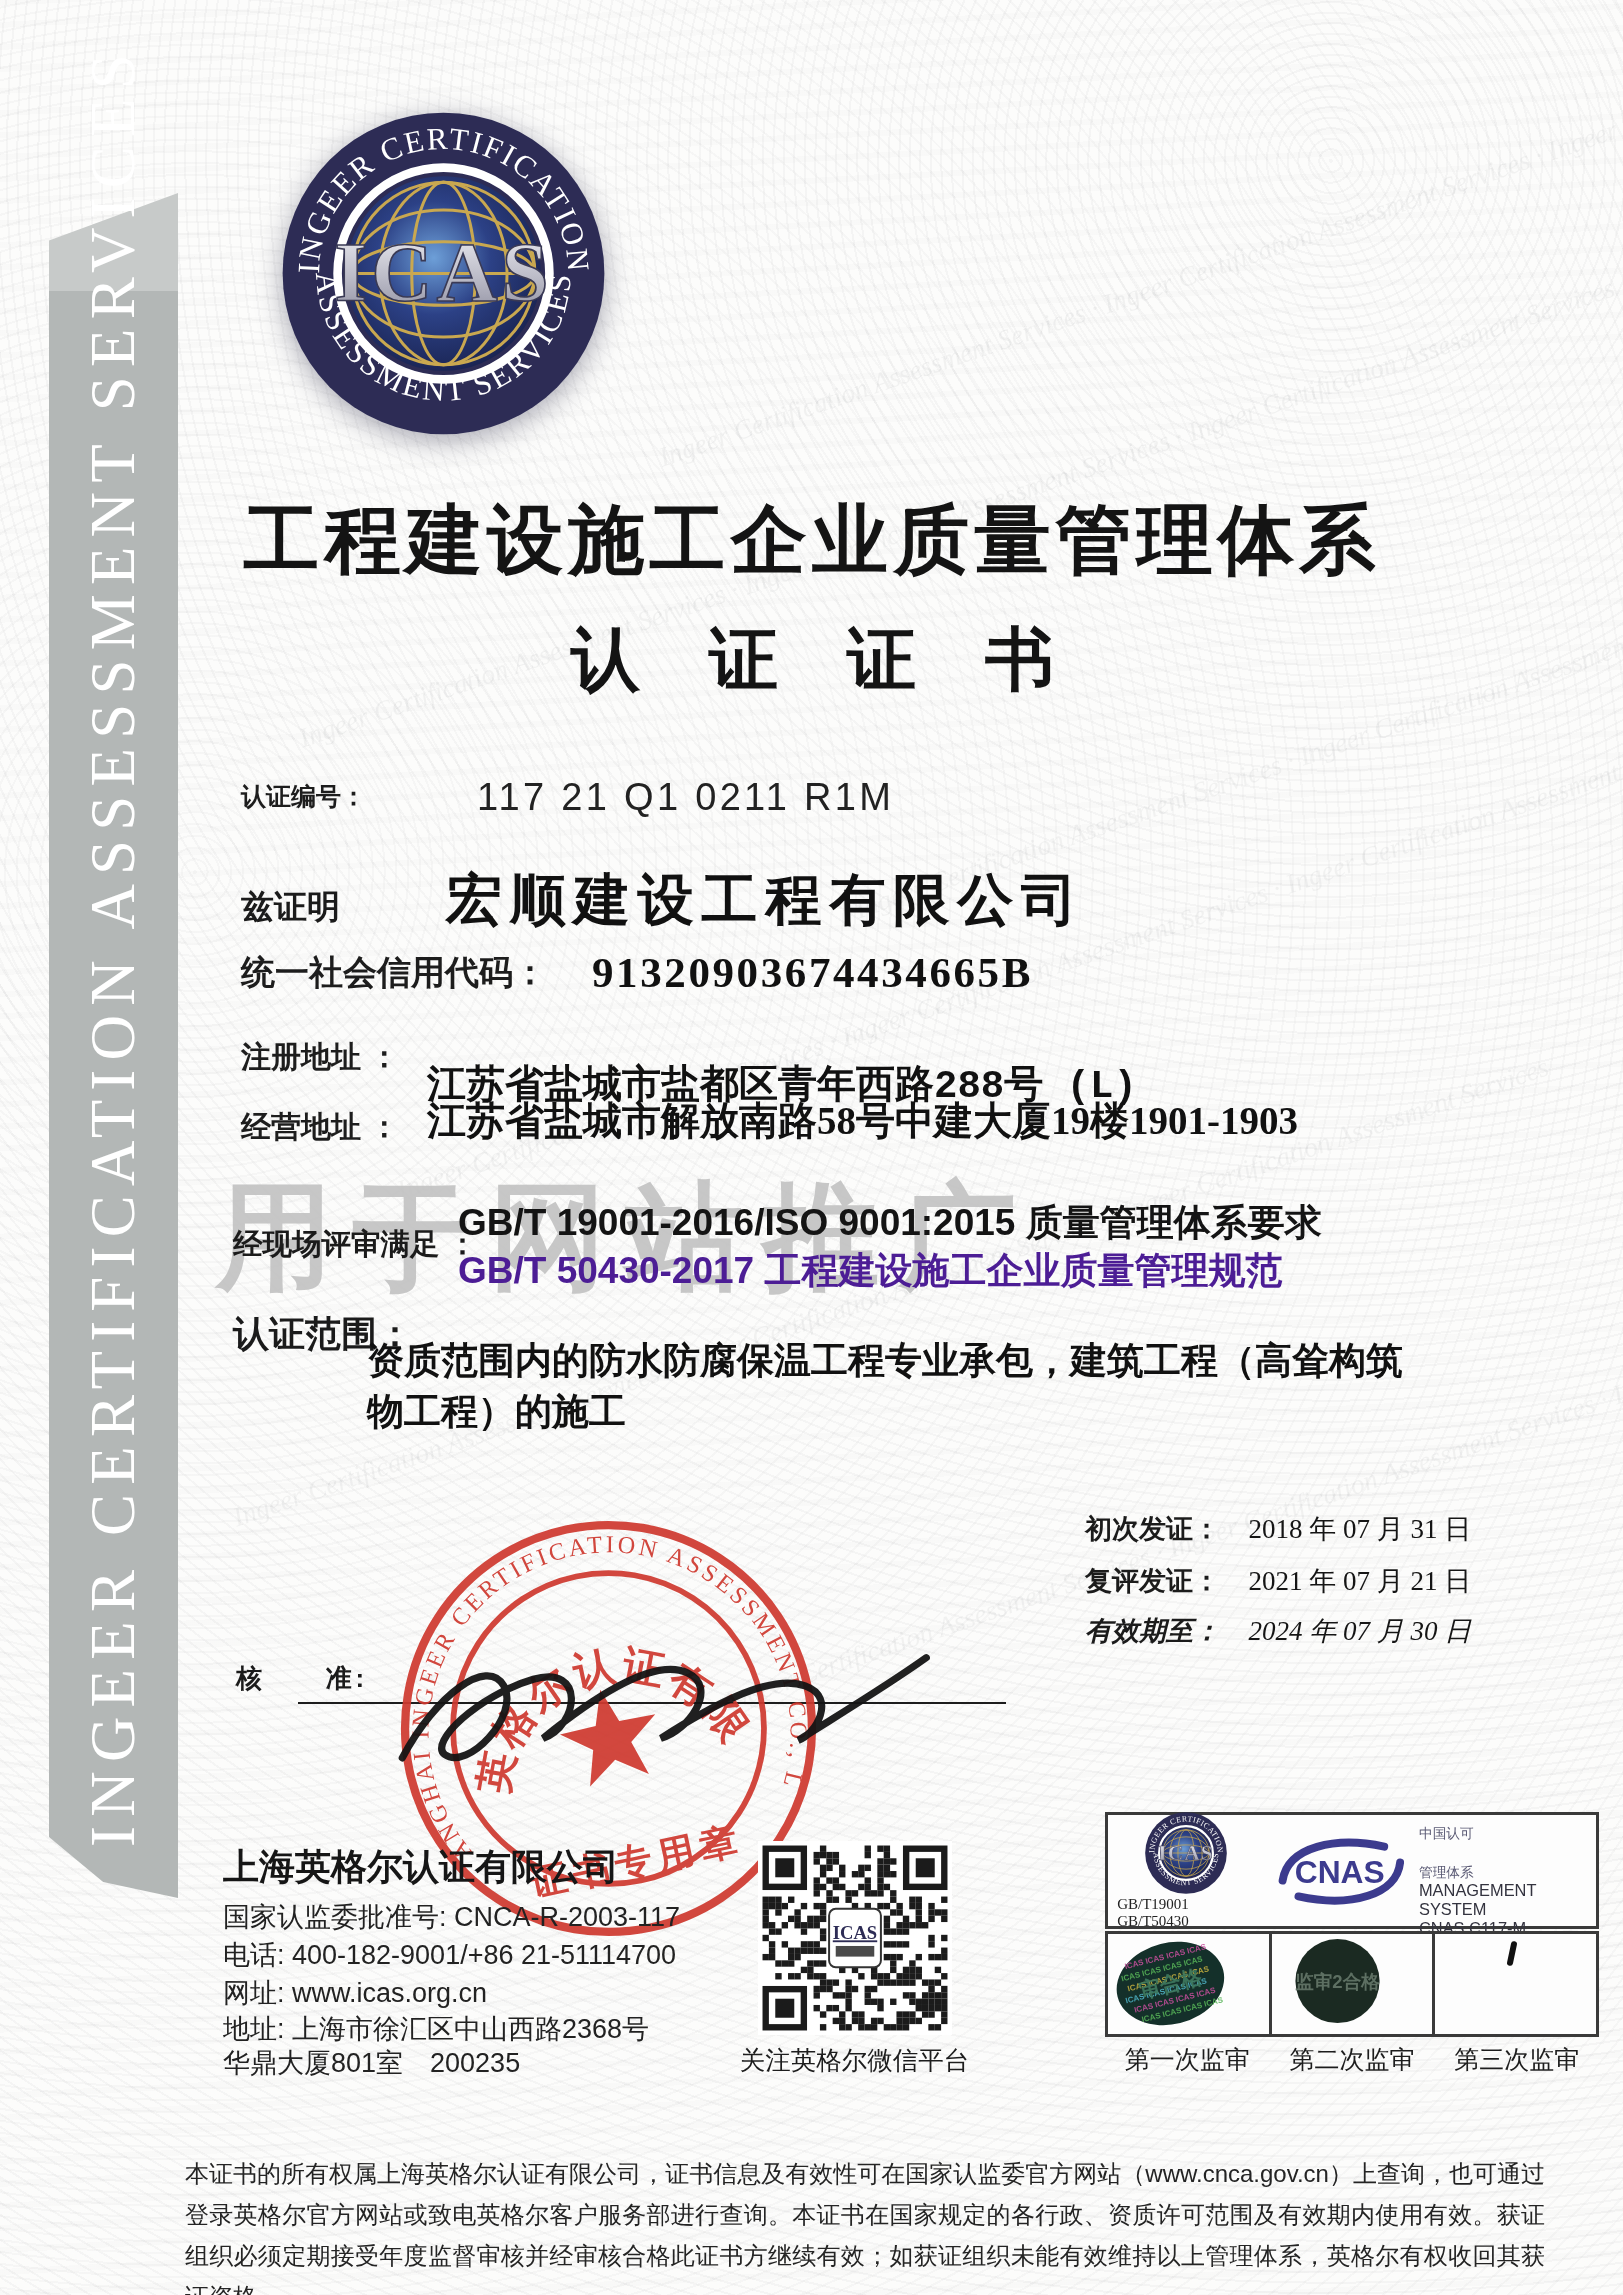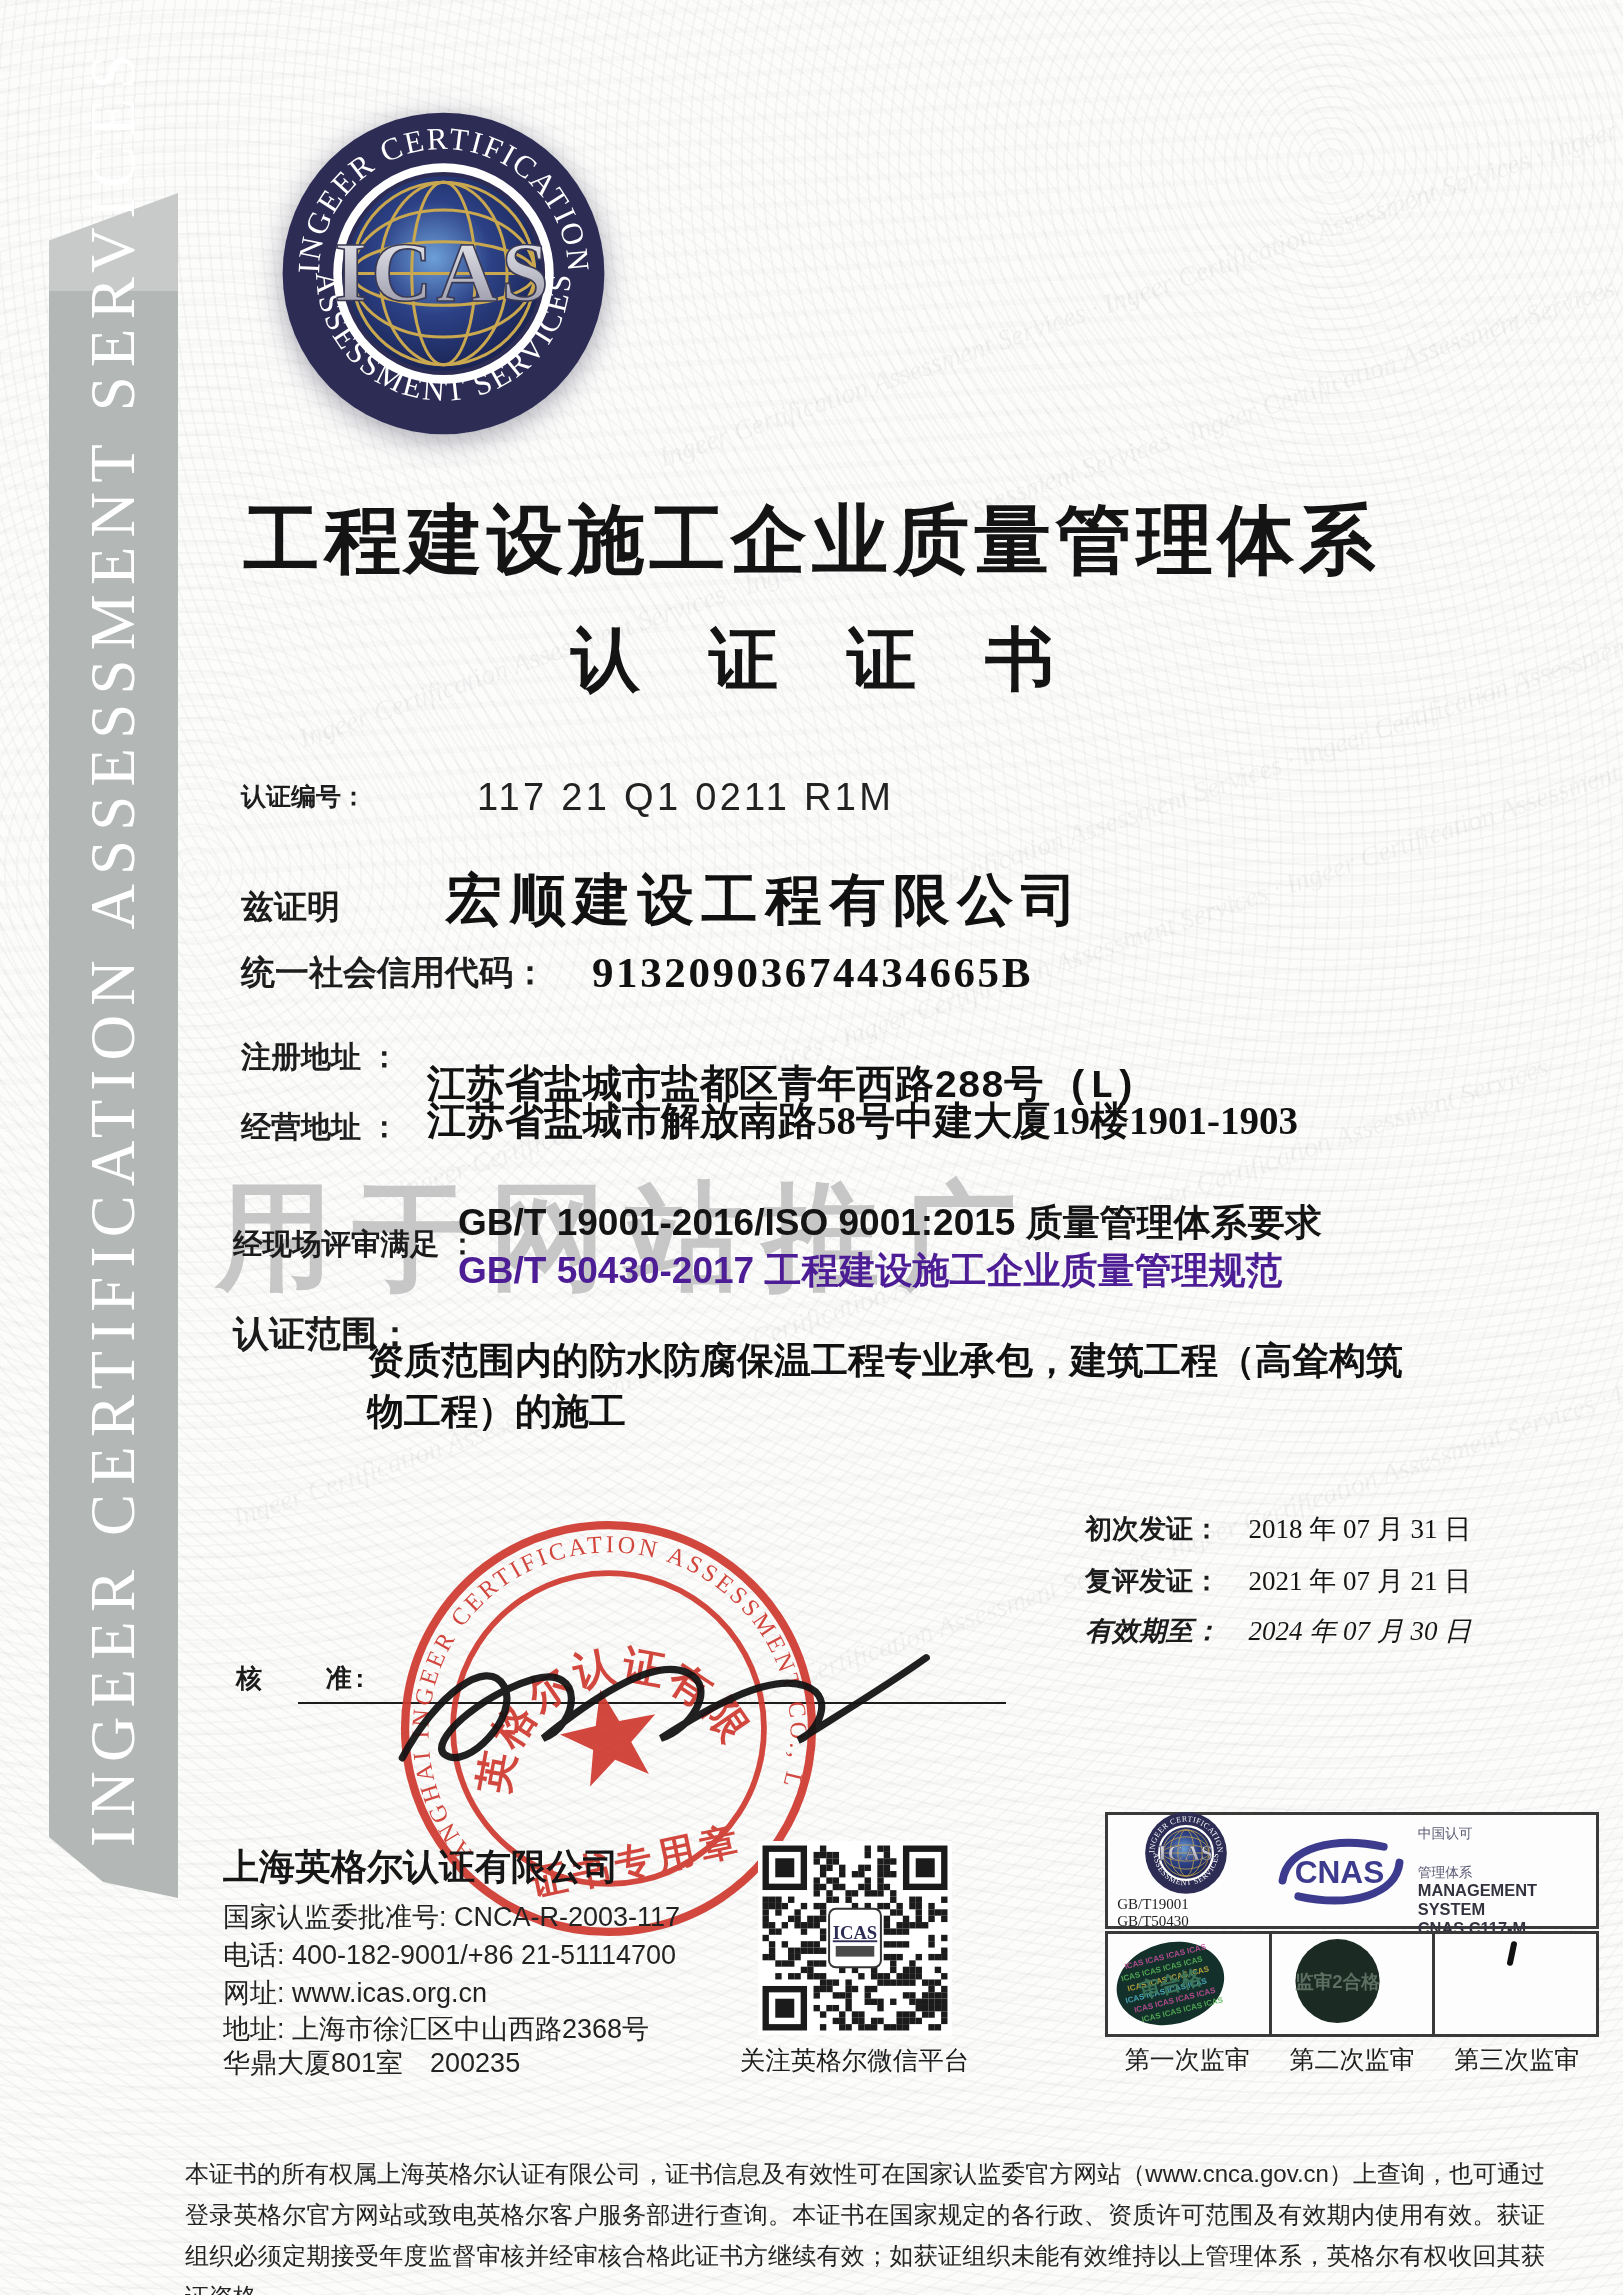--- a/index.html
+++ b/index.html
@@ -97,21 +97,21 @@
   .qr-caption{position:absolute;left:733px;top:2043px;width:243px;text-align:center;font-size:25.5px;color:#1d1d1d;}
 
   .marks-box{position:absolute;left:1105px;top:1812px;width:494px;height:117px;
     border:3.3px solid #3a3a3a;background:#fdfdfd;display:flex;align-items:center;box-sizing:border-box;}
   .icas-col{display:flex;flex-direction:column;align-items:center;margin-left:9.2px;}
   .icas-caption{font-family:"Liberation Serif","DejaVu Serif",serif;font-size:15px;color:#222;margin-top:1.3px;}
   .cnas-wrap{display:flex;align-items:center;margin-left:17px;}
   .cnas-logo{width:147px;height:82px;}
   .cnas-text{margin-left:9.2px;line-height:1.15;}
   .cnas-cn{font-size:13.7px;color:#5a5a74;margin-top:23px;}
-  .cnas-en{font-size:16.4px;color:#33333f;font-weight:700;}
+  .cnas-en{font-size:16.4px;color:#33333f;font-weight:400;}
 
   .surv-row{position:absolute;left:1105px;top:1931px;width:494px;height:106px;
     border:3.3px solid #3a3a3a;background:#fdfdfd;display:flex;box-sizing:border-box;}
   .surv-cell{flex:1;position:relative;border-right:3.3px solid #3a3a3a;}
   .surv-cell:last-child{border-right:none;}
   .surv-labels{position:absolute;left:1105px;top:2043px;width:494px;display:flex;}
   .surv-labels span{flex:1;text-align:center;font-size:25px;color:#1d1d1d;}
   .mark3{position:absolute;left:46%;top:6.5px;width:5.9px;height:25px;background:#111;border-radius:3.3px;transform:rotate(12deg);}
 
   .footer{position:absolute;left:185px;top:2153px;width:1360px;font-size:24px;line-height:41px;

